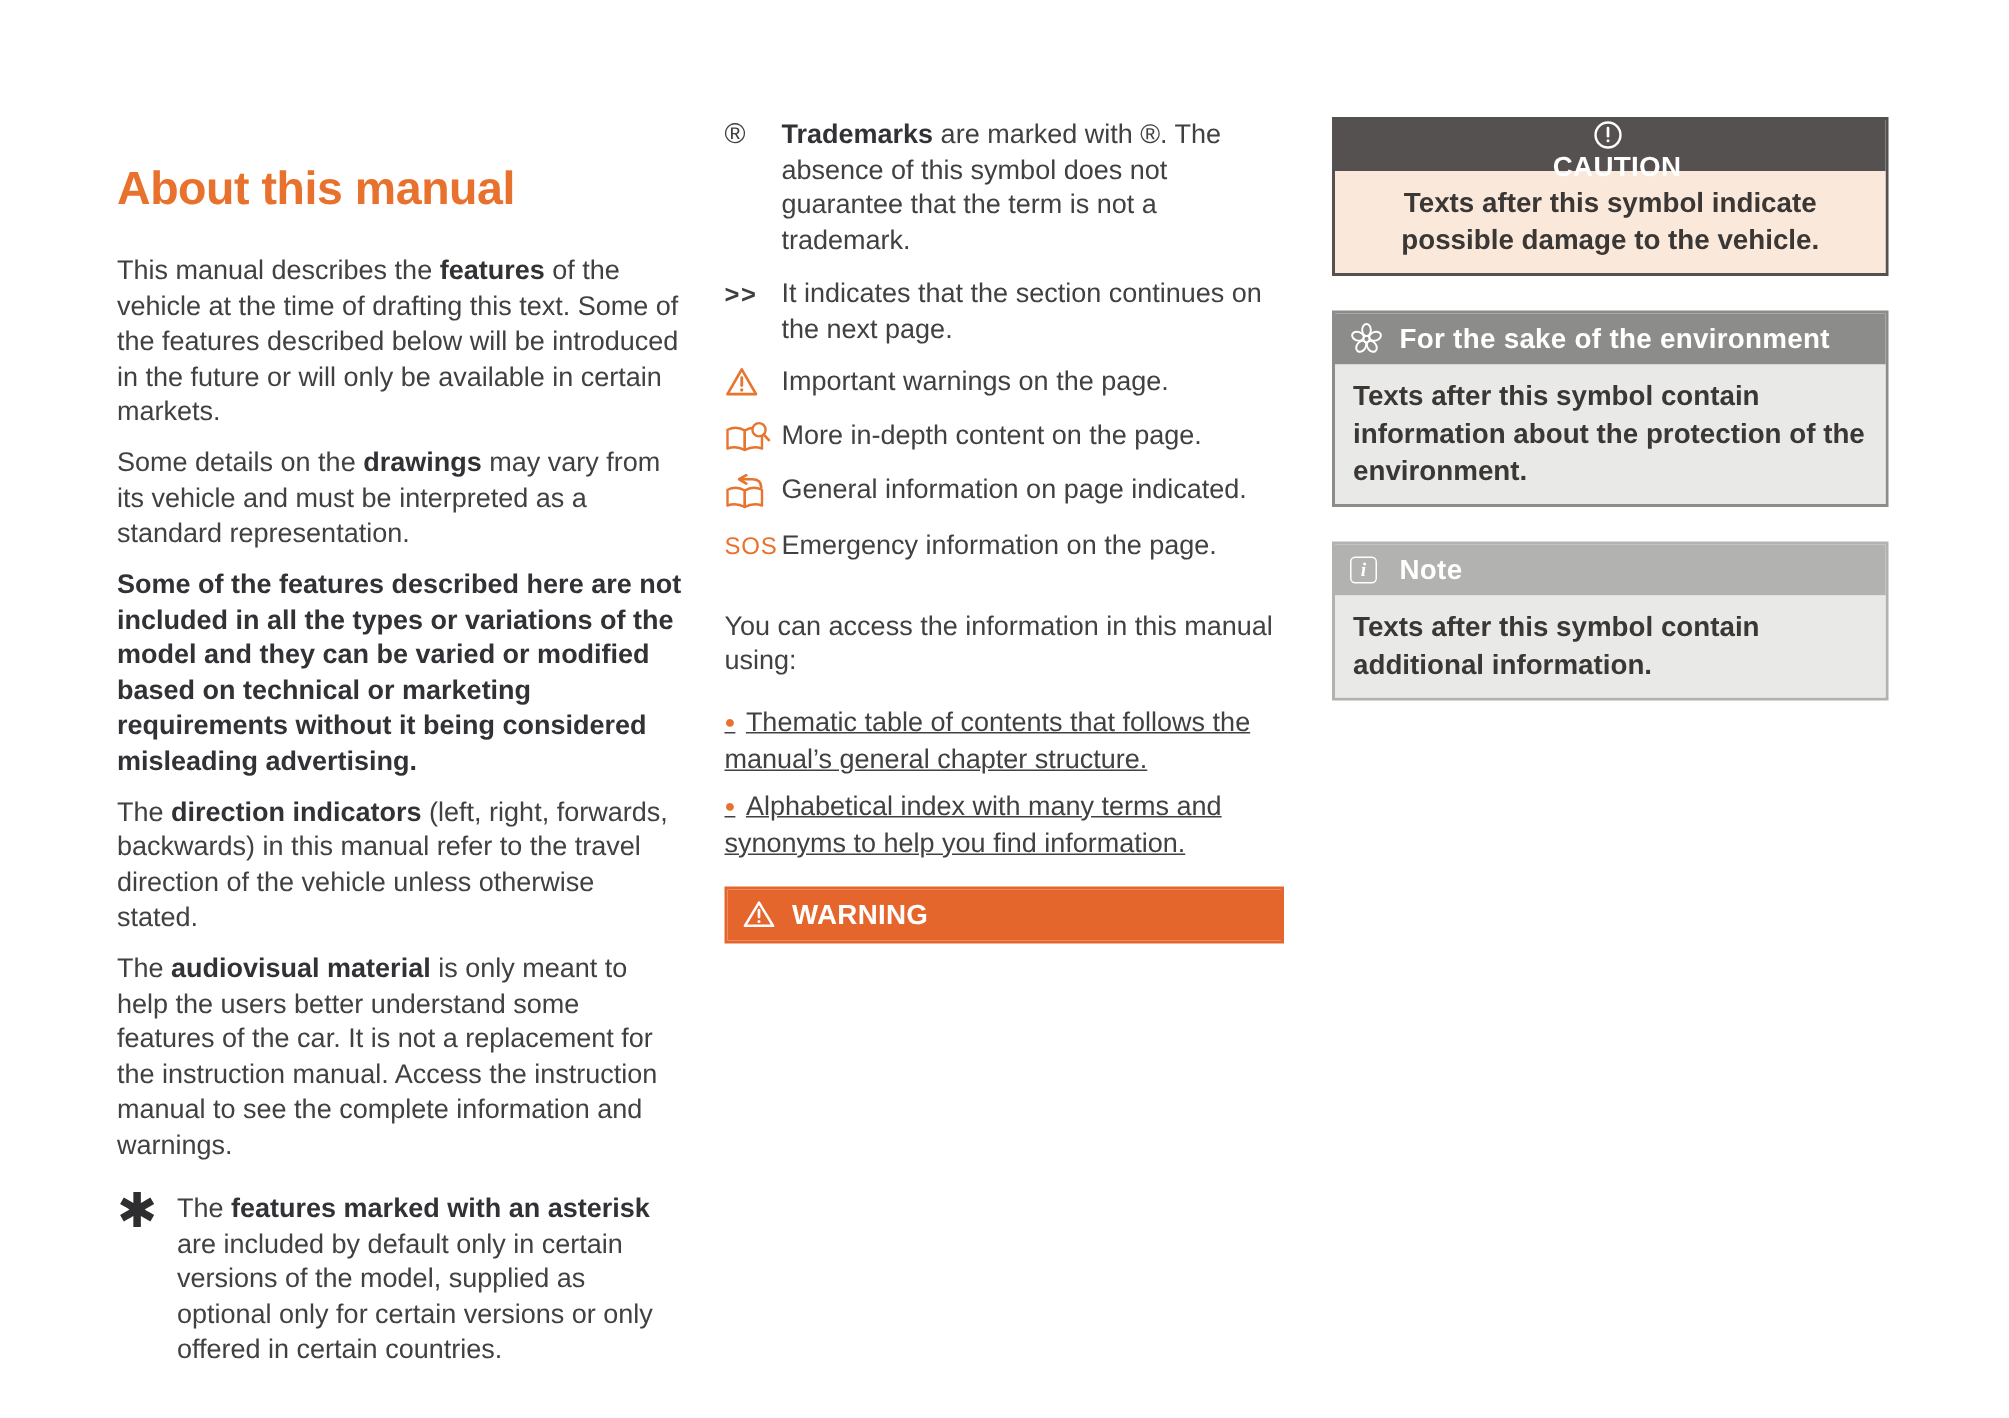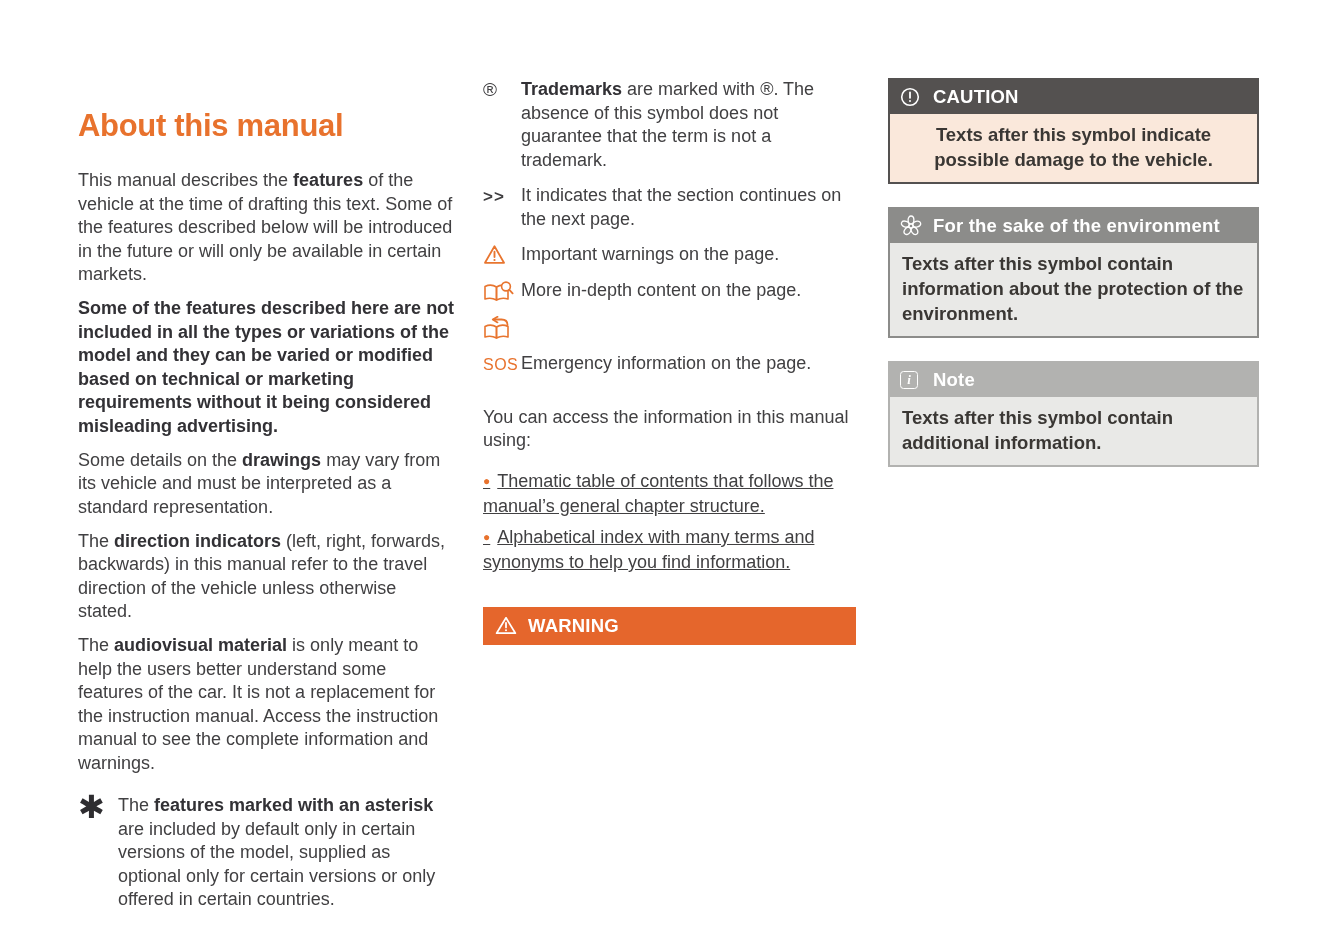--- a/index.html
+++ b/index.html
@@ -40,21 +40,21 @@
   .box-header { height:34px; display:flex; align-items:center; padding:0 10px; color:#ffffff; }
   .box-header .hdr-icon { flex:none; width:24px; display:flex; align-items:center; }
   .box-title { font-size:18.5px; font-weight:700; margin-left:9px; letter-spacing:0.2px; }
   .box-body { font-size:18.5px; font-weight:700; color:#3a3734; line-height:25px; padding:8px 12px 10px 12px; }
 
   .box-warning { border-color:var(--warning-header); }
   .box-warning .box-header { background:var(--warning-header); }
   .box-warning .box-body   { background:var(--peach-body); }
 
   .box-caution { border-color:var(--caution-header); }
-  .box-caution .box-header { background:var(--caution-header); }
+  .box-caution .box-header { background:var(--caution-header);flex-direction:column; }
   .box-caution .box-body   { background:var(--peach-body);text-align:center; }
 
   .box-environment { border-color:var(--environment-header); }
   .box-environment .box-header { background:var(--environment-header); }
   .box-environment .box-body   { background:var(--gray-body); }
 
   .box-note { border-color:var(--note-header); }
   .box-note .box-header { background:var(--note-header); }
   .box-note .box-body   { background:var(--gray-body); }
 
@@ -64,22 +64,22 @@
                     font-size:13px; color:#ffffff; padding-bottom:1px; }
   svg { display:block; }
 </style>
 </head>
 <body>
 
 <div class="col col-left">
   <h1 class="page-title">About this manual</h1>
 
   <p class="body-p"><span>This manual describes the </span><span class="b">features</span><span> of the vehicle at the time of drafting this text. Some of the features described below will be introduced in the future or will only be available in certain markets.</span></p>
+  <p class="body-p"><span>Some details on the </span><span class="b">drawings</span><span> may vary from its vehicle and must be interpreted as a standard representation.</span></p>
   <p class="body-p"><span class="b">Some of the features described here are not included in all the types or variations of the model and they can be varied or modified based on technical or marketing requirements without it being considered misleading advertising.</span></p>
-  <p class="body-p"><span>Some details on the </span><span class="b">drawings</span><span> may vary from its vehicle and must be interpreted as a standard representation.</span></p>
   <p class="body-p"><span>The </span><span class="b">direction indicators</span><span> (left, right, forwards, backwards) in this manual refer to the travel direction of the vehicle unless otherwise stated.</span></p>
   <p class="body-p"><span>The </span><span class="b">audiovisual material</span><span> is only meant to help the users better understand some features of the car. It is not a replacement for the instruction manual. Access the instruction manual to see the complete information and warnings.</span></p>
 
   <div class="asterisk-row">
     <span class="asterisk-glyph">✱</span>
     <span class="asterisk-text"><span>The </span><span class="b">features marked with an asterisk</span><span> are included by default only in certain versions of the model, supplied as optional only for certain versions or only offered in certain countries.</span></span>
   </div>
 </div>
 
 <div class="col col-mid">
@@ -119,35 +119,36 @@
 
   <div class="legend-item">
     <span class="legend-icon">
       <svg width="30" height="24" viewBox="0 0 30 24">
         <path d="M2 10.5 Q8 7.5 13.5 11 L13.5 22 Q8 19 2 21 Z" fill="none" stroke="#E8752F" stroke-width="1.6" stroke-linejoin="round"></path>
         <path d="M25 10.5 Q19 7.5 13.5 11 L13.5 22 Q19 19 25 21 Z" fill="none" stroke="#E8752F" stroke-width="1.6" stroke-linejoin="round"></path>
         <path d="M24.5 9 Q24.5 3.5 18.5 3.5 L10.5 3.5" fill="none" stroke="#E8752F" stroke-width="1.8" stroke-linecap="round"></path>
         <path d="M14.5 0.8 L9.8 3.5 L14.5 6.4" fill="none" stroke="#E8752F" stroke-width="1.8" stroke-linecap="round" stroke-linejoin="round"></path>
       </svg>
     </span>
+    <span class="legend-text"><span>General information on page indicated.</span></span>
   </div>
 
   <div class="legend-item">
     <span class="legend-icon glyph-sos">SOS</span>
     <span class="legend-text"><span>Emergency information on the page.</span></span>
   </div>
 
   <p class="access-intro">You can access the information in this manual using:</p>
 
   <div class="bullet-list">
     <p class="bullet-item"><span class="dot">●</span><span>Thematic table of contents that follows the manual’s general chapter structure.</span></p>
     <p class="bullet-item"><span class="dot">●</span><span>Alphabetical index with many terms and synonyms to help you find information.</span></p>
   </div>
 
-  <div class="box box-warning" style="margin-top:32px;">
+  <div class="box box-warning" style="margin-top:16px;">
     <div class="box-header">
       <span class="hdr-icon">
         <svg width="22" height="19" viewBox="0 0 22 19">
           <path d="M11 1.8 L20.4 17.2 H1.6 Z" fill="none" stroke="#ffffff" stroke-width="1.7" stroke-linejoin="round"></path>
           <line x1="11" y1="6.8" x2="11" y2="11.4" stroke="#ffffff" stroke-width="1.8" stroke-linecap="round"></line>
           <circle cx="11" cy="14.3" r="1" fill="#ffffff"></circle>
         </svg>
       </span>
       <span class="box-title">WARNING</span>
     </div>

